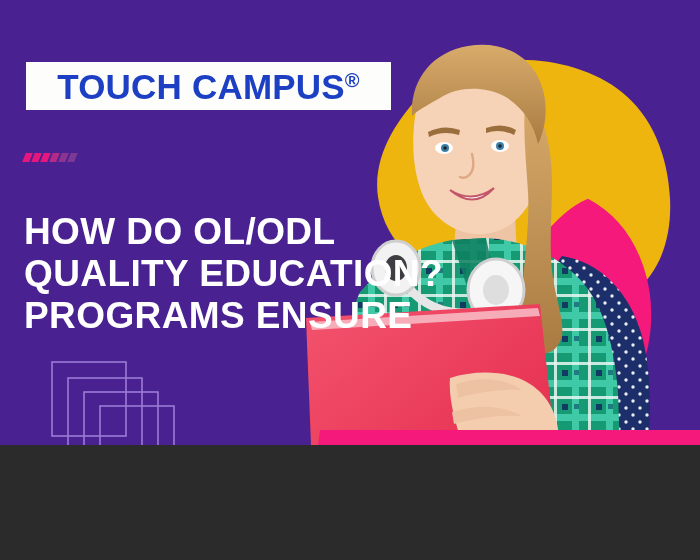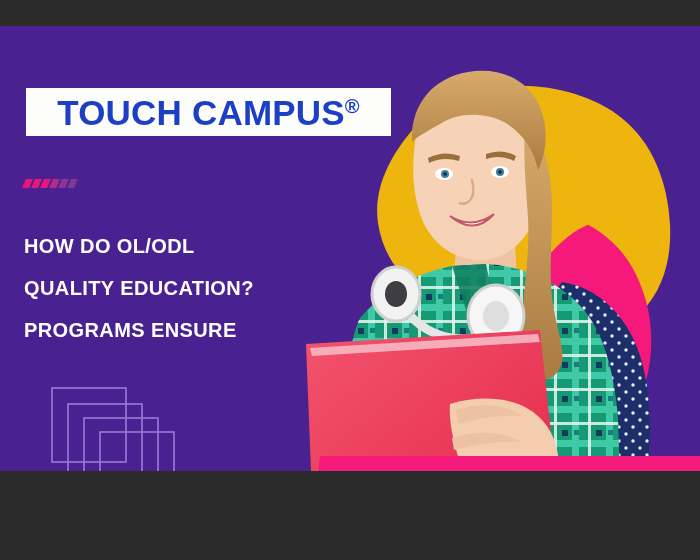--- a/index.html
+++ b/index.html
@@ -8,21 +8,20 @@
     padding: 0;
     background: #2b2b2b;
   }
   .banner {
     position: relative;
     width: 700px;
     height: 445px;
     overflow: hidden;
     background: #4a2191;
     font-family: "Liberation Sans", sans-serif;
-    margin-top: 26px;
     -webkit-font-smoothing: antialiased;
   }
 
   
   .blob-layer {
     position: absolute;
     inset: 0;
     z-index: 1;
   }
   .blob-layer svg {
@@ -110,21 +109,21 @@
   
   .headline {
     position: absolute;
     left: 24px;
     top: 186px;
     width: 375px;
     z-index: 6;
     color: #ffffff;
     font-family: "Liberation Sans", sans-serif;
     font-weight: 700;
-    font-size: 20px;
+    font-size: 37px;
     line-height: 42px;
     letter-spacing: 0.4px;
     text-transform: uppercase;
   }
   .headline-line { display: block; white-space: nowrap; }
 
   
   .squares {
     position: absolute;
     left: 48px;

